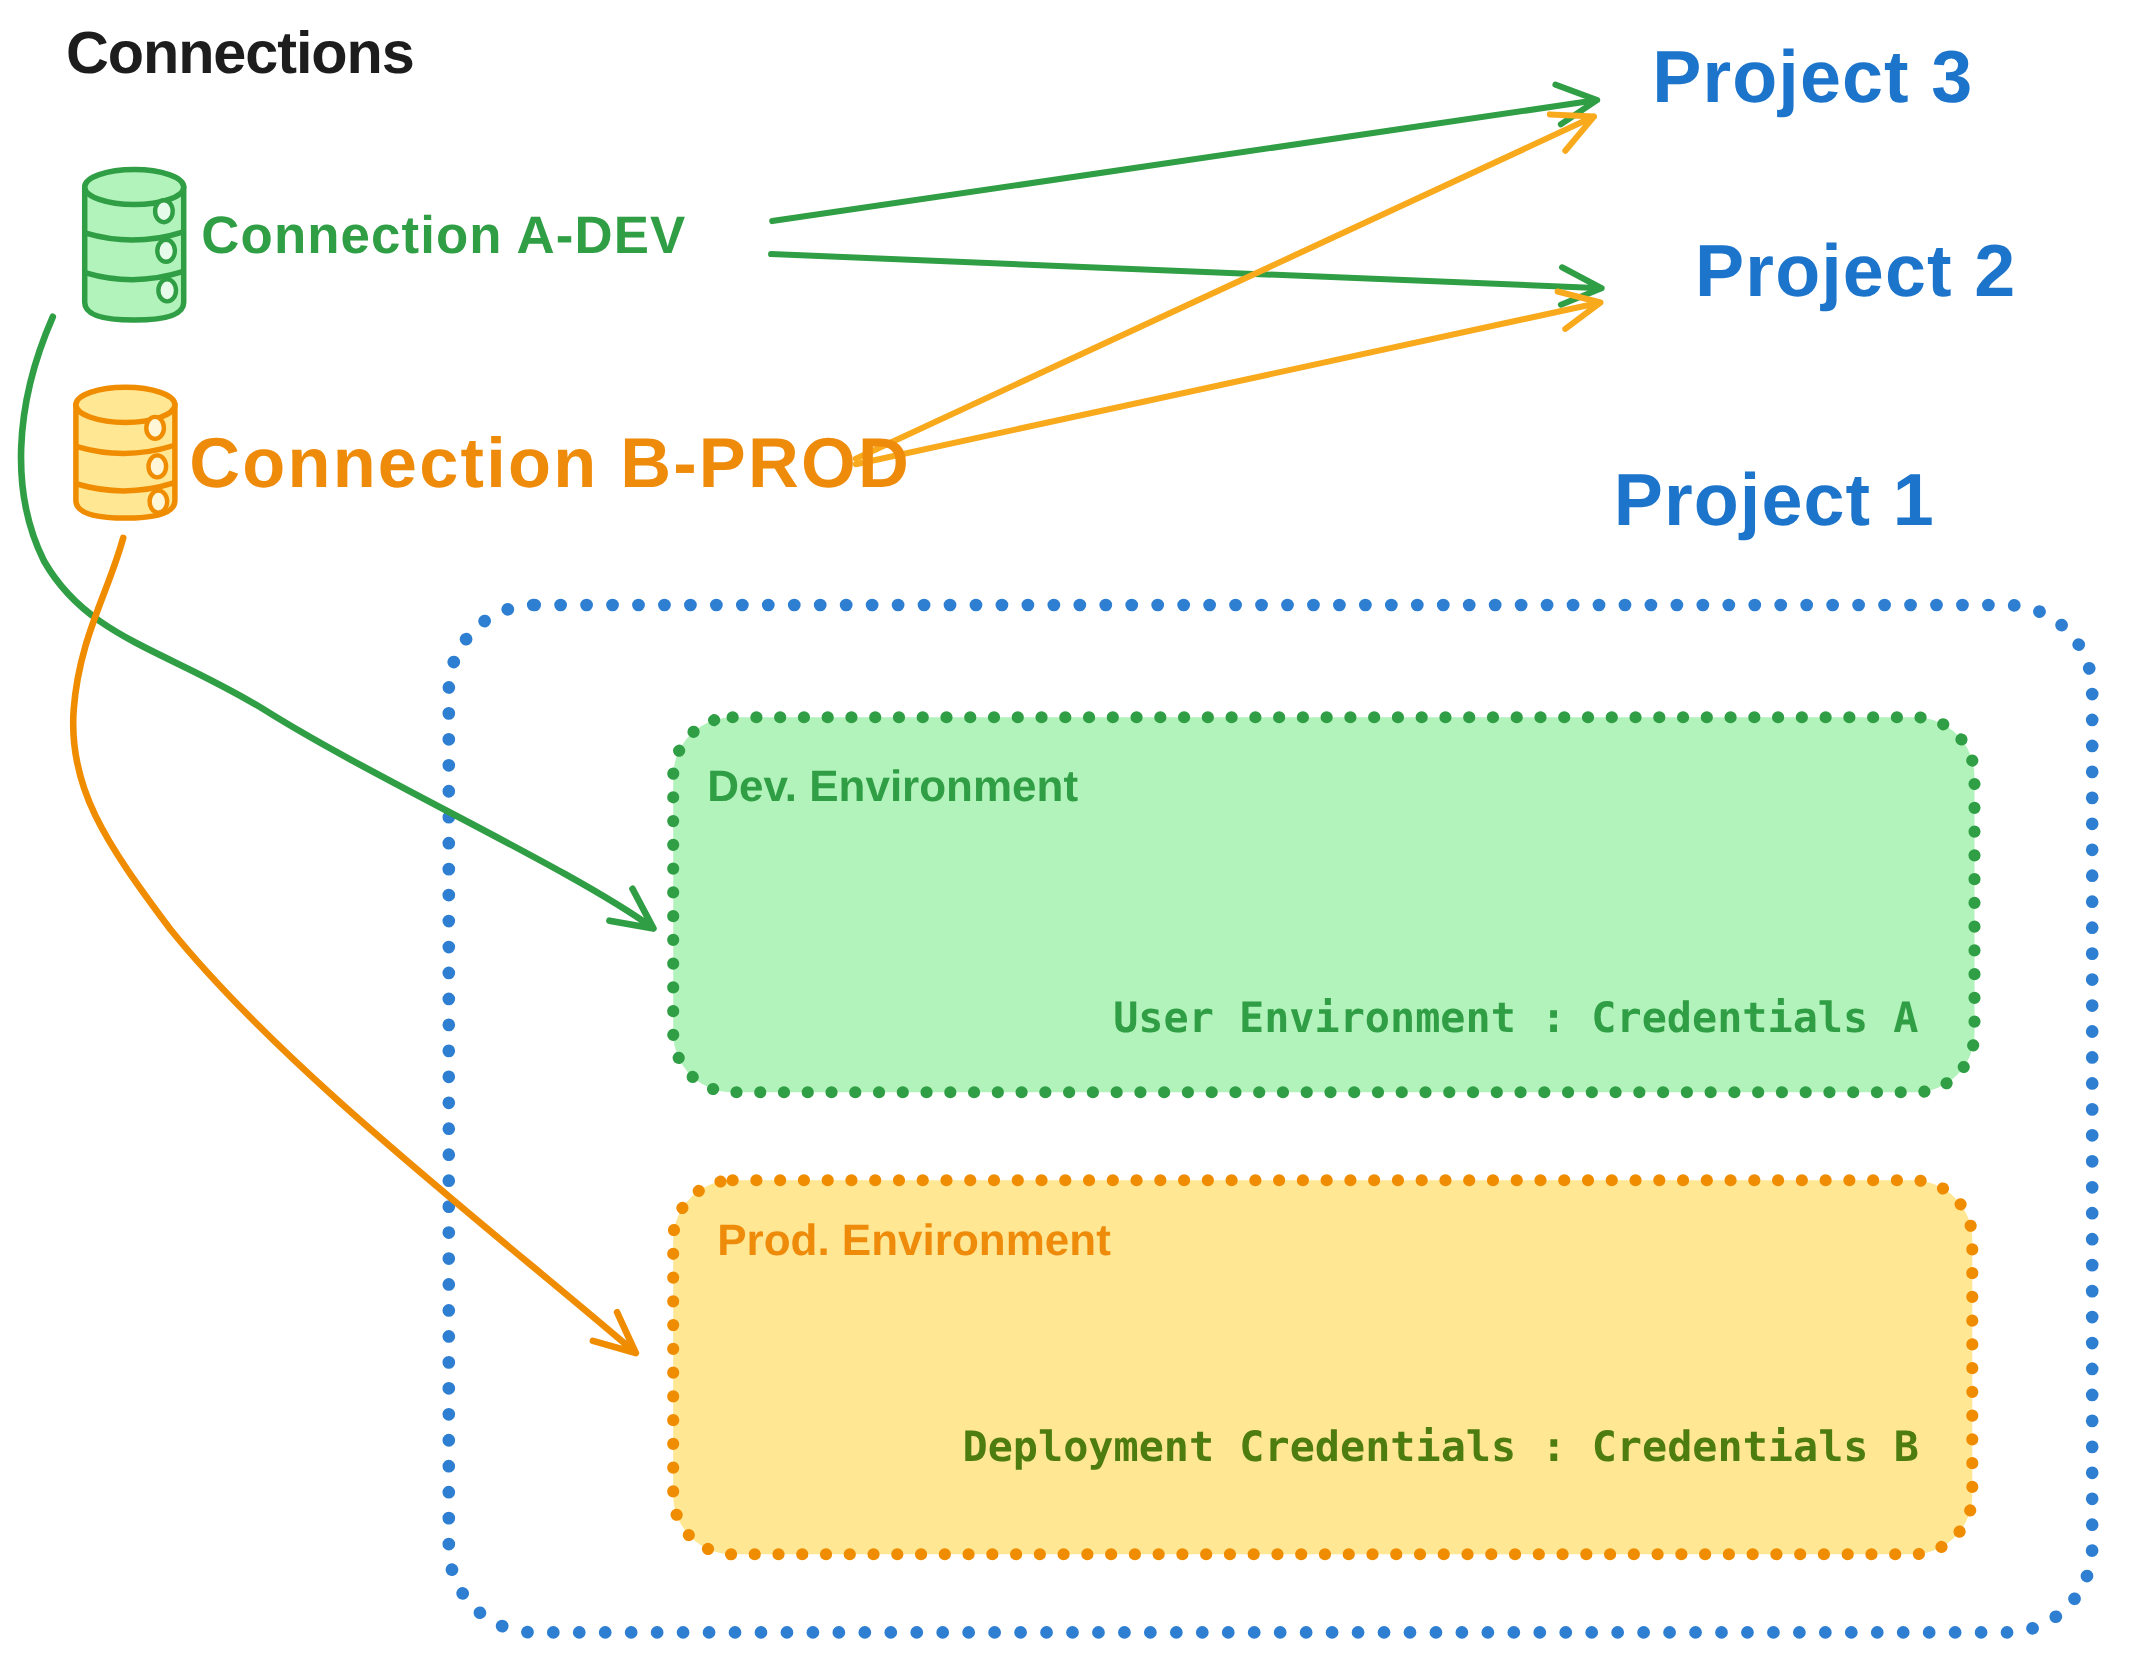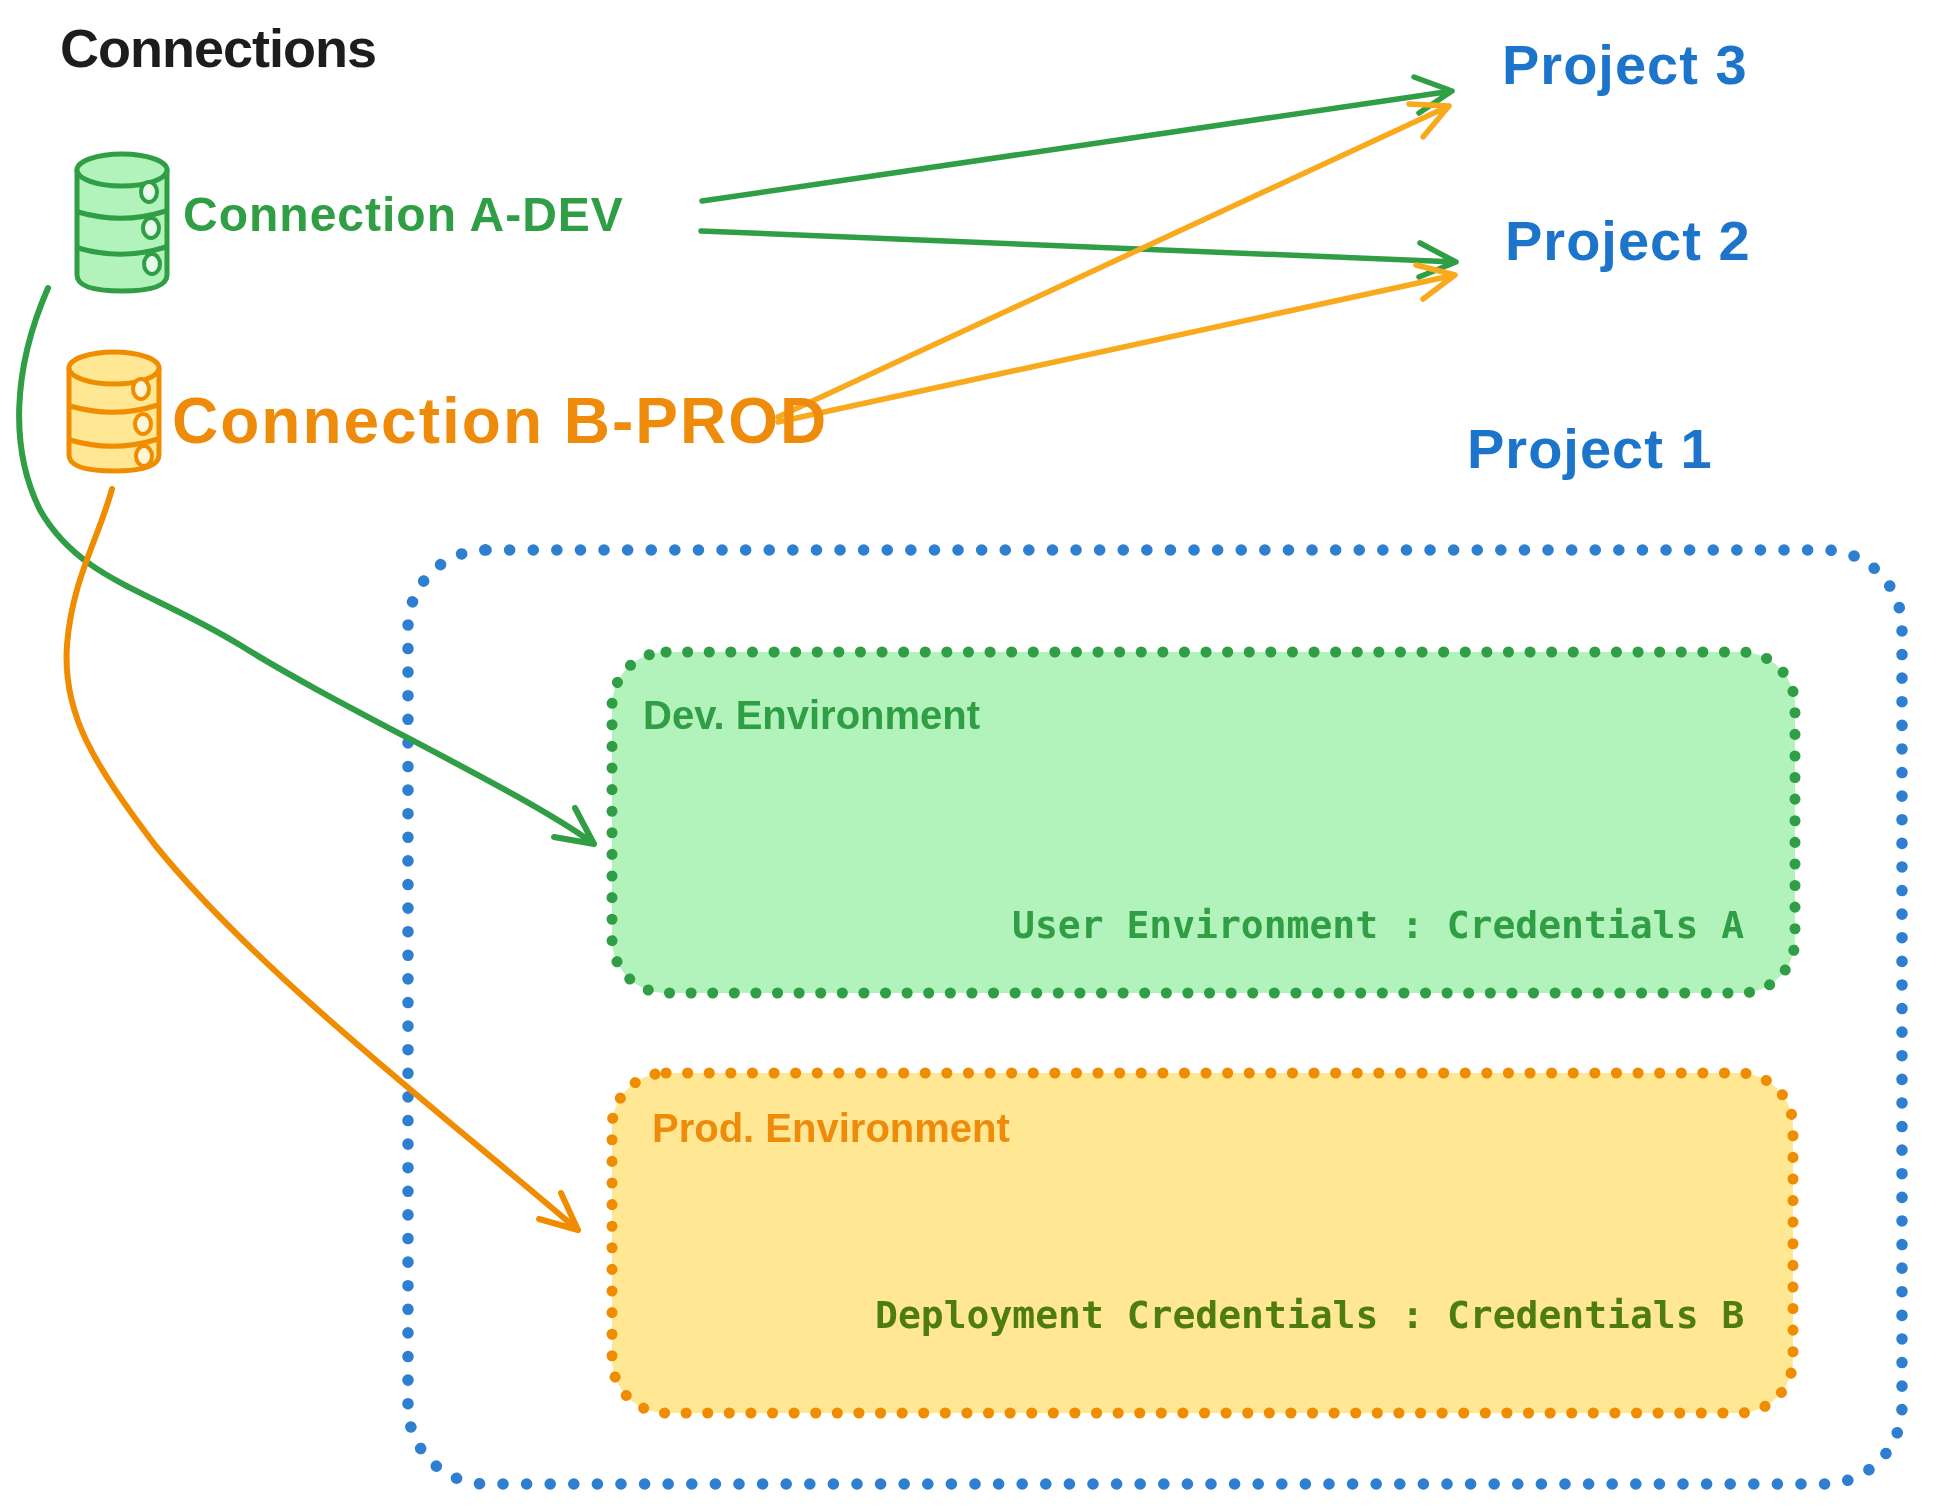--- a/index.html
+++ b/index.html
@@ -9,23 +9,23 @@
     background:#ffffff;
     overflow:hidden;
     font-family:"Liberation Sans","DejaVu Sans",sans-serif;
     border-radius:24px;
   }
   svg.gfx{position:absolute;left:0;top:0;width:1948px;height:1506px;}
   .txt{position:absolute;white-space:nowrap;line-height:1.05;}
   .title{left:60px;top:20px;font-size:54px;font-weight:bold;letter-spacing:-1px;color:#1d1d1d;}
   .lbl-adev{left:183px;top:190px;font-size:48px;font-weight:bold;letter-spacing:1px;color:#2f9e44;}
   .lbl-bprod{left:172px;top:388px;font-size:64px;font-weight:bold;letter-spacing:2px;color:#ef8b0a;}
-  .proj{font-size:56px;font-weight:bold;letter-spacing:1px;color:#1c74cb;}
+  .proj{font-size:67px;font-weight:bold;letter-spacing:1px;color:#1c74cb;}
   .proj3{left:1502px;top:36px;}
-  .proj2{left:1505px;top:212px;text-align:right;}
+  .proj2{left:1541px;top:212px;text-align:right;}
   .proj1{left:1455px;top:420px;margin-left:12px;}
   .envtitle{font-size:40px;font-weight:bold;letter-spacing:0px;}
   .devtitle{left:643px;top:694px;color:#2f9e44;}
   .prodtitle{left:652px;top:1107px;color:#ef8b0a;}
   .creds{font-family:"DejaVu Sans Mono","Liberation Mono",monospace;font-size:38px;font-weight:bold;}
   .creds-a{left:1012px;top:906px;color:#2f9e44;}
   .creds-b{left:875px;top:1296px;color:#4d7c0f;}
 </style>
 </head>
 <body>

